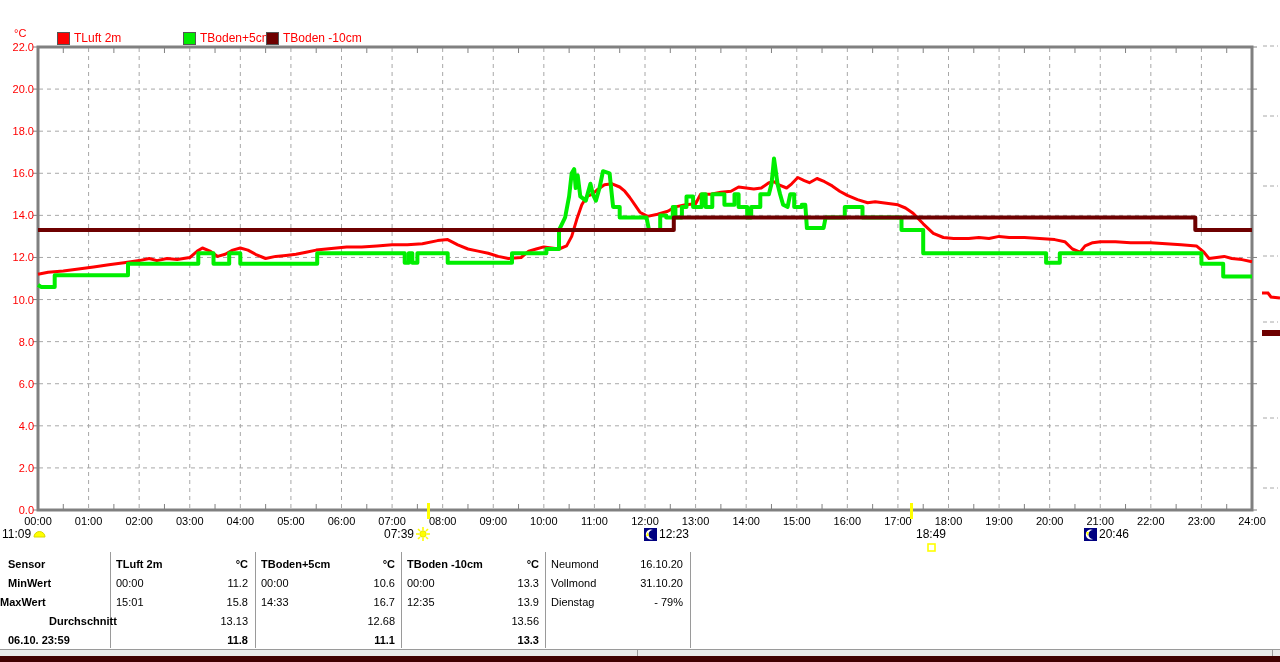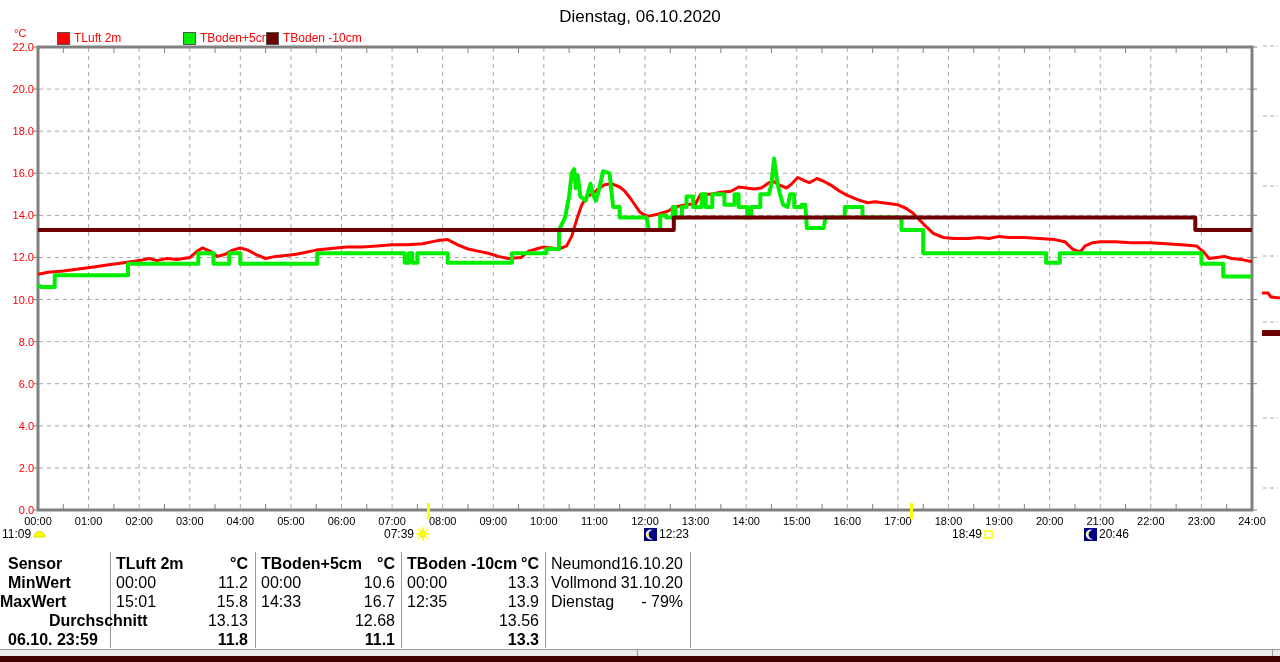--- a/index.html
+++ b/index.html
@@ -11,37 +11,36 @@
   .unit-label{position:absolute;top:27px;left:14px;font-size:11px;color:#ff0000;}
   .legend{position:absolute;top:31px;left:0;height:16px;}
   .legend-item{position:absolute;display:flex;align-items:center;gap:4px;}
   .legend-box{width:11px;height:11px;border:1px solid #555;display:inline-block;}
   .legend-text{font-size:12px;color:#ff0000;white-space:nowrap;}
   #chart-svg{position:absolute;top:0;left:0;}
   .event-row{position:absolute;top:527px;left:0;width:1280px;height:18px;}
   .event{position:absolute;display:flex;align-items:center;gap:2px;
          font-size:12px;color:#000;white-space:nowrap;}
   .axis-tick-marker{position:absolute;width:3px;height:16px;}
-  .stats-table{position:absolute;top:552px;left:0;width:1280px;height:97px;font-size:16px;color:#000;}
+  .stats-table{position:absolute;top:552px;left:0;width:1280px;height:97px;font-size:11px;color:#000;}
   .tdiv{position:absolute;top:0;height:96px;width:1px;background:#9a9a9a;}
   .trow{position:absolute;height:16px;line-height:16px;white-space:nowrap;}
   .b{font-weight:bold;}
   .cell-left{position:absolute;left:0;}
   .cell-right{position:absolute;right:0;text-align:right;}
   .statusbar{position:absolute;top:649px;left:0;width:1280px;height:7px;background:#e9e9e9;
              border-top:1px solid #9a9a9a;box-sizing:border-box;}
   .statusbar-divider{position:absolute;top:0;width:1px;height:7px;background:#9a9a9a;}
   .bottombar{position:absolute;top:656px;left:0;width:1280px;height:6px;background:#400000;}
 </style>
 </head>
 <body>
 
 <div id="screen">
 
-  <div class="title">Dienstag, 06.10.2020</div>
 
   <div class="unit-label">°C</div>
   <div class="legend" id="legend">
       <div class="legend-item" style="left: 57px;">
         <span class="legend-box" style="background: rgb(255, 0, 0);"></span>
         <span class="legend-text">TLuft 2m</span>
       </div>
       <div class="legend-item" style="left: 183px;">
         <span class="legend-box" style="background: rgb(0, 238, 0);"></span>
         <span class="legend-text">TBoden+5cm</span>
@@ -241,21 +240,21 @@
       <div class="event" style="left: 644px;">
         <span style="display: inline-flex;">
           <svg width="13" height="13" viewBox="0 0 13 13">
             <rect x="0" y="0" width="13" height="13" fill="#000080"></rect>
             <path d="M9,2 A5,5 0 1 0 9,11 A4,4 0 1 1 9,2 Z" fill="#ffffff"></path>
             <path d="M2,8 L5,8 L3.5,4 Z" fill="#ffff00"></path>
           </svg>
         </span>
         <span>12:23</span>
       </div>
-      <div class="event" style="left: 952px;">
+      <div class="event" style="left: 916px; flex-direction: column;">
         <span>18:49</span>
         <span style="display: inline-flex;">
           <svg width="9" height="9" viewBox="0 0 9 9">
             <rect x="1" y="1" width="7" height="7" fill="#ffffff" stroke="#ffff00" stroke-width="1.6"></rect>
           </svg>
         </span>
       </div>
       <div class="axis-tick-marker" style="left: 910px; top: -24px; background: rgb(255, 255, 0);"></div>
       <div class="event" style="left: 1084px;">
         <span style="display: inline-flex;">

